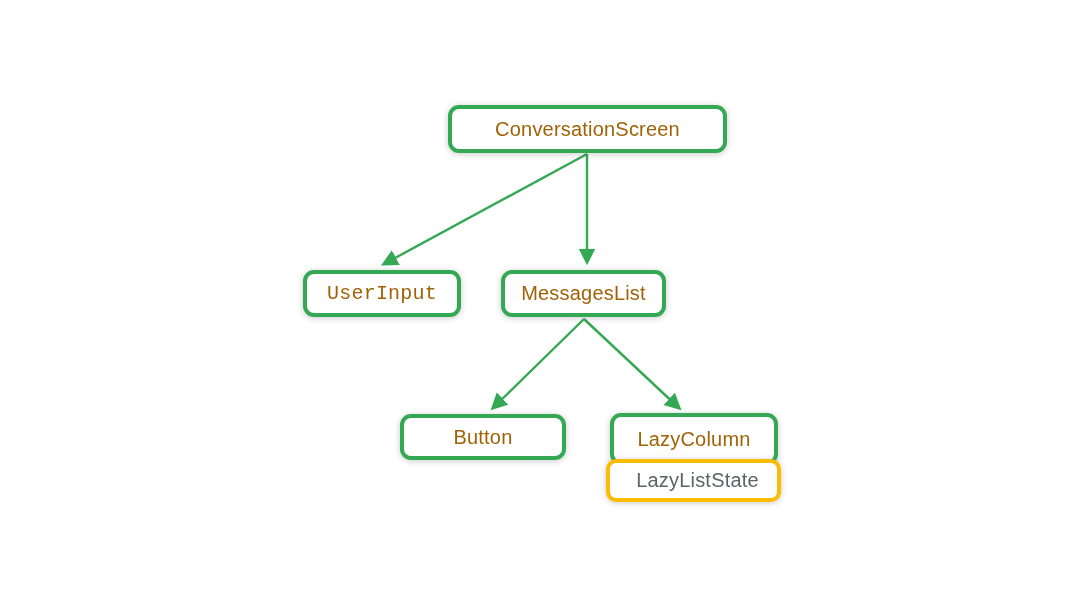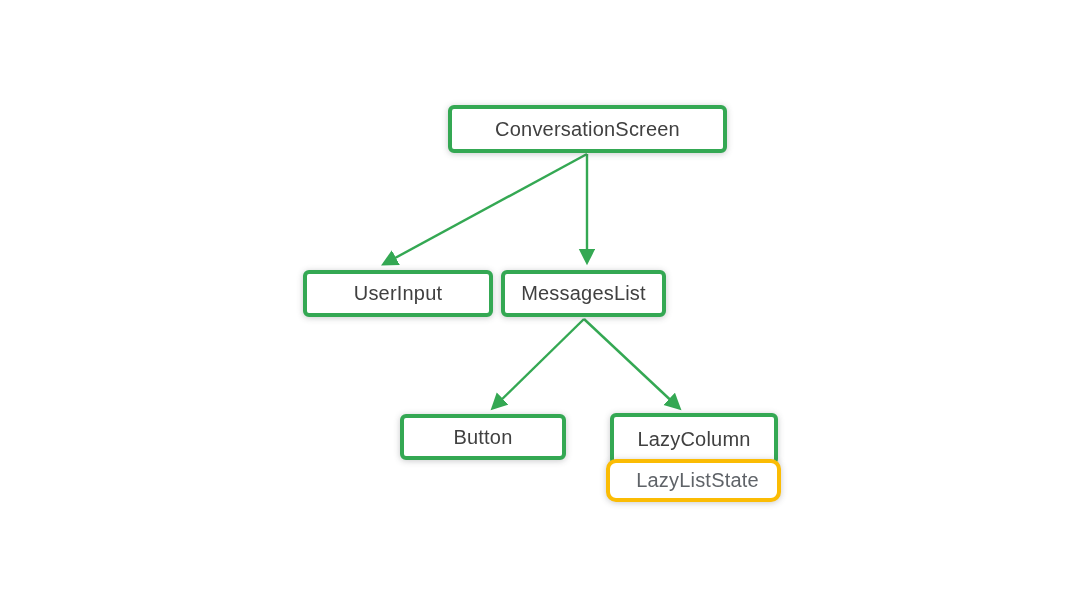--- a/index.html
+++ b/index.html
@@ -21,36 +21,36 @@
     top: 0;
     width: 1080px;
     height: 608px;
     pointer-events: none;
   }
   .node {
     position: absolute;
     box-sizing: border-box;
     background: #ffffff;
     border: 4px solid #34A853;
-    border-radius: 6px;
+    border-radius: 11px;
     display: flex;
     align-items: center;
     justify-content: center;
     font-size: 20px;
     letter-spacing: 0.2px;
-    color: #404040;
+    color: #a16207;
     box-shadow: 0 1px 6px rgba(60, 64, 67, 0.28);
   }
   .node--state {
     border-color: #FBBC04;
     color: #5F6368;
     border-radius: 10px;
   }
   #node-conversation-screen { left: 448px; top: 105px; width: 279px; height: 48px; }
-  #node-user-input          { left: 303px; top: 270px; width: 190px; height: 47px; }
+  #node-user-input          { left: 303px; top: 270px; width: 158px; height: 47px; font-family: Liberation Mono, monospace; }
   #node-messages-list       { left: 501px; top: 270px; width: 165px; height: 47px; }
   #node-button              { left: 400px; top: 414px; width: 166px; height: 46px; }
   #node-lazy-column         { left: 610px; top: 413px; width: 168px; height: 52px; }
   #node-lazy-list-state     { left: 606px; top: 459px; width: 175px; height: 43px; padding-left: 8px; }
 </style>
 </head>
 <body>
 
 <div class="canvas">
 

